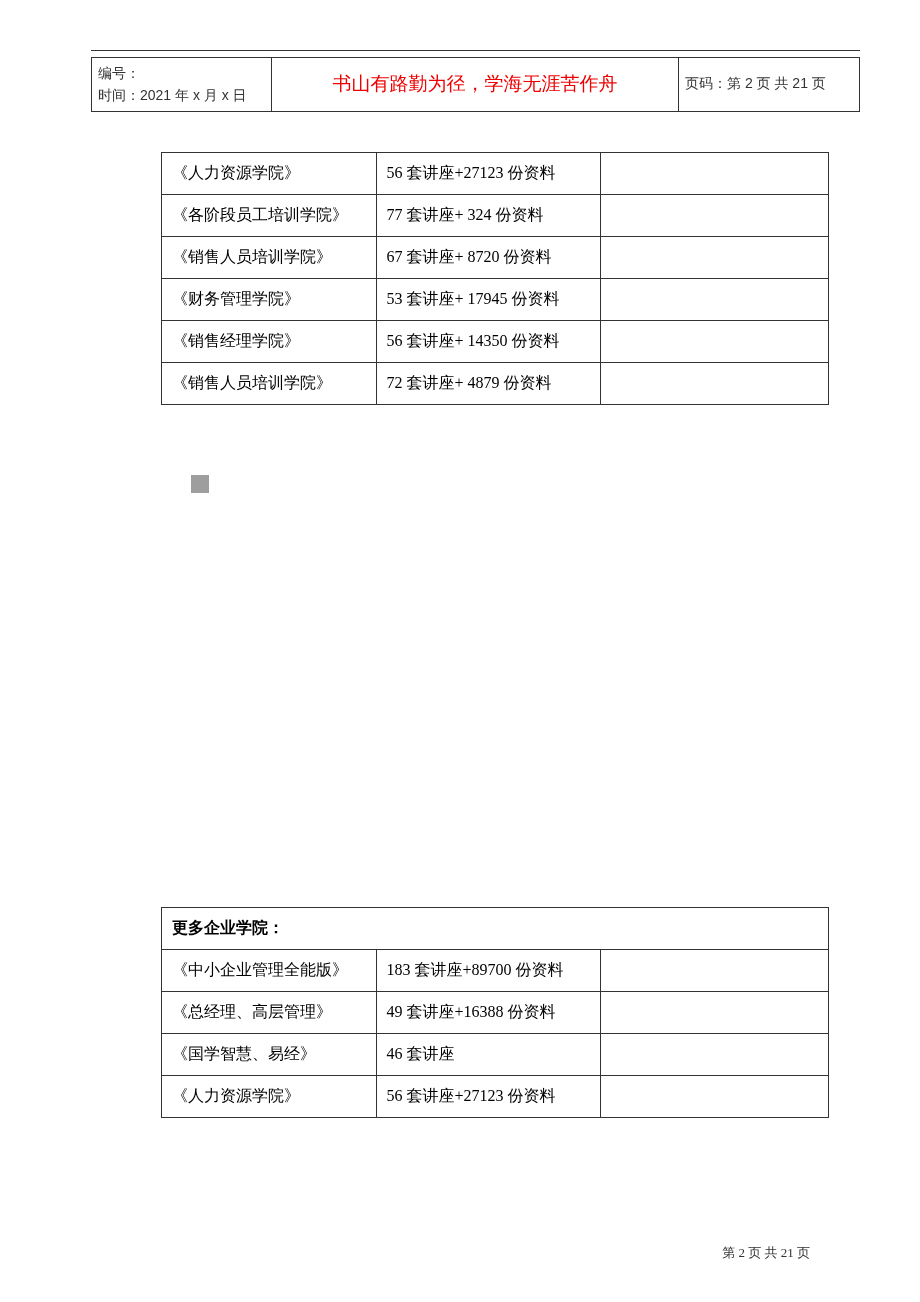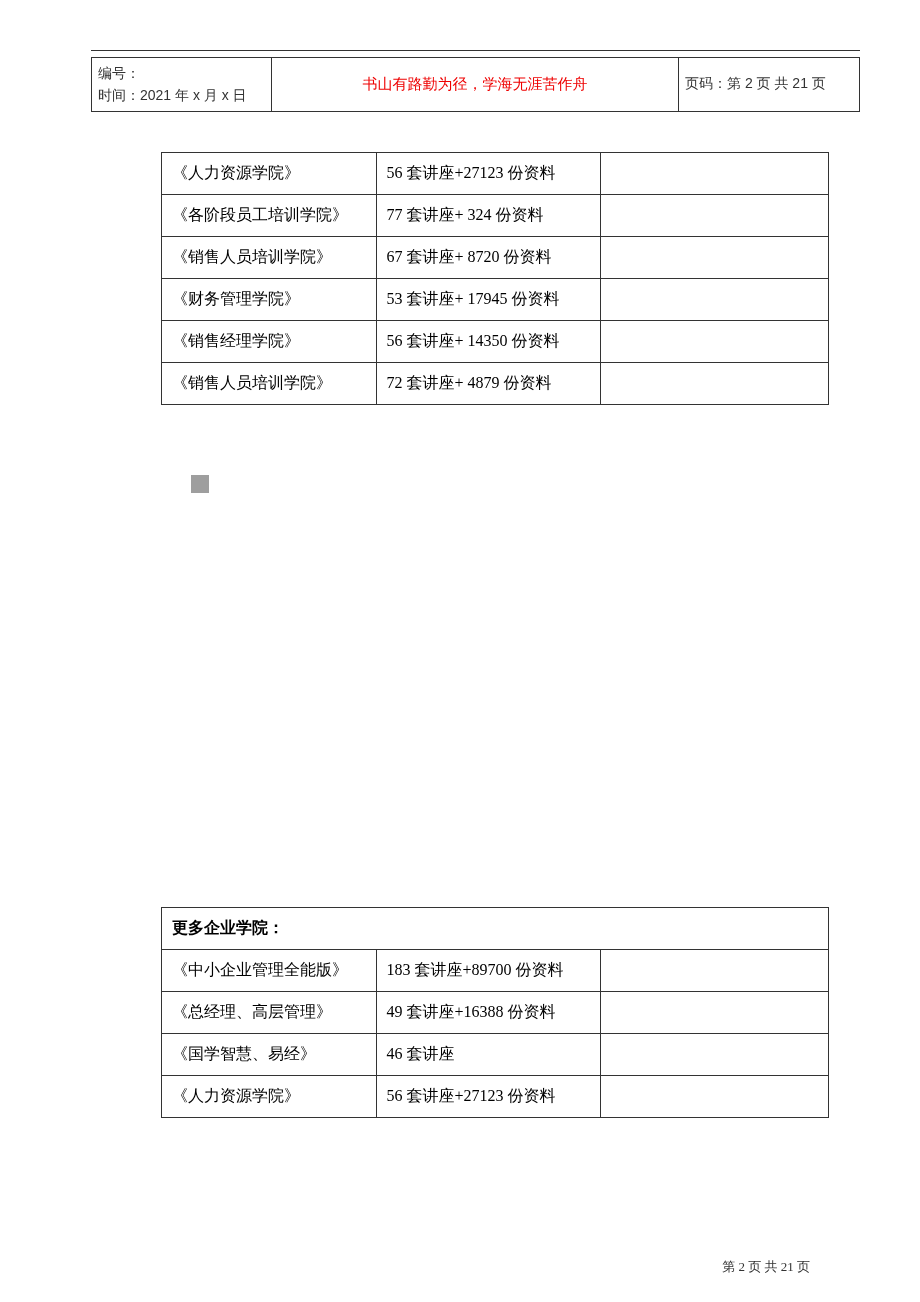--- a/index.html
+++ b/index.html
@@ -34,21 +34,21 @@
       line-height: 1.6;
       font-family: "SimHei", sans-serif;
     }
     .header-center {
       flex: 1;
       display: flex;
       align-items: center;
       justify-content: center;
       padding: 8px;
       color: #ee0000;
-      font-size: 15px;
+      font-size: 19px;
       font-family: "SimSun", serif;
       border-right: 1px solid #333;
     }
     .header-right {
       width: 180px;
       display: flex;
       align-items: center;
       padding: 4px 6px;
       font-family: "SimHei", sans-serif;
     }
@@ -99,21 +99,21 @@
       vertical-align: middle;
       height: 42px;
     }
     .header-row td {
       font-weight: bold;
       font-family: "SimHei", sans-serif;
       margin-left: 32px;
     }
     .footer {
       position: absolute;
-      bottom: 26px;
+      bottom: 40px;
       right: 110px;
       font-size: 13px;
       font-family: "SimSun", serif;
       color: #333;
     }
   </style>
 </head>
 <body>
 
 <div class="page-container">

